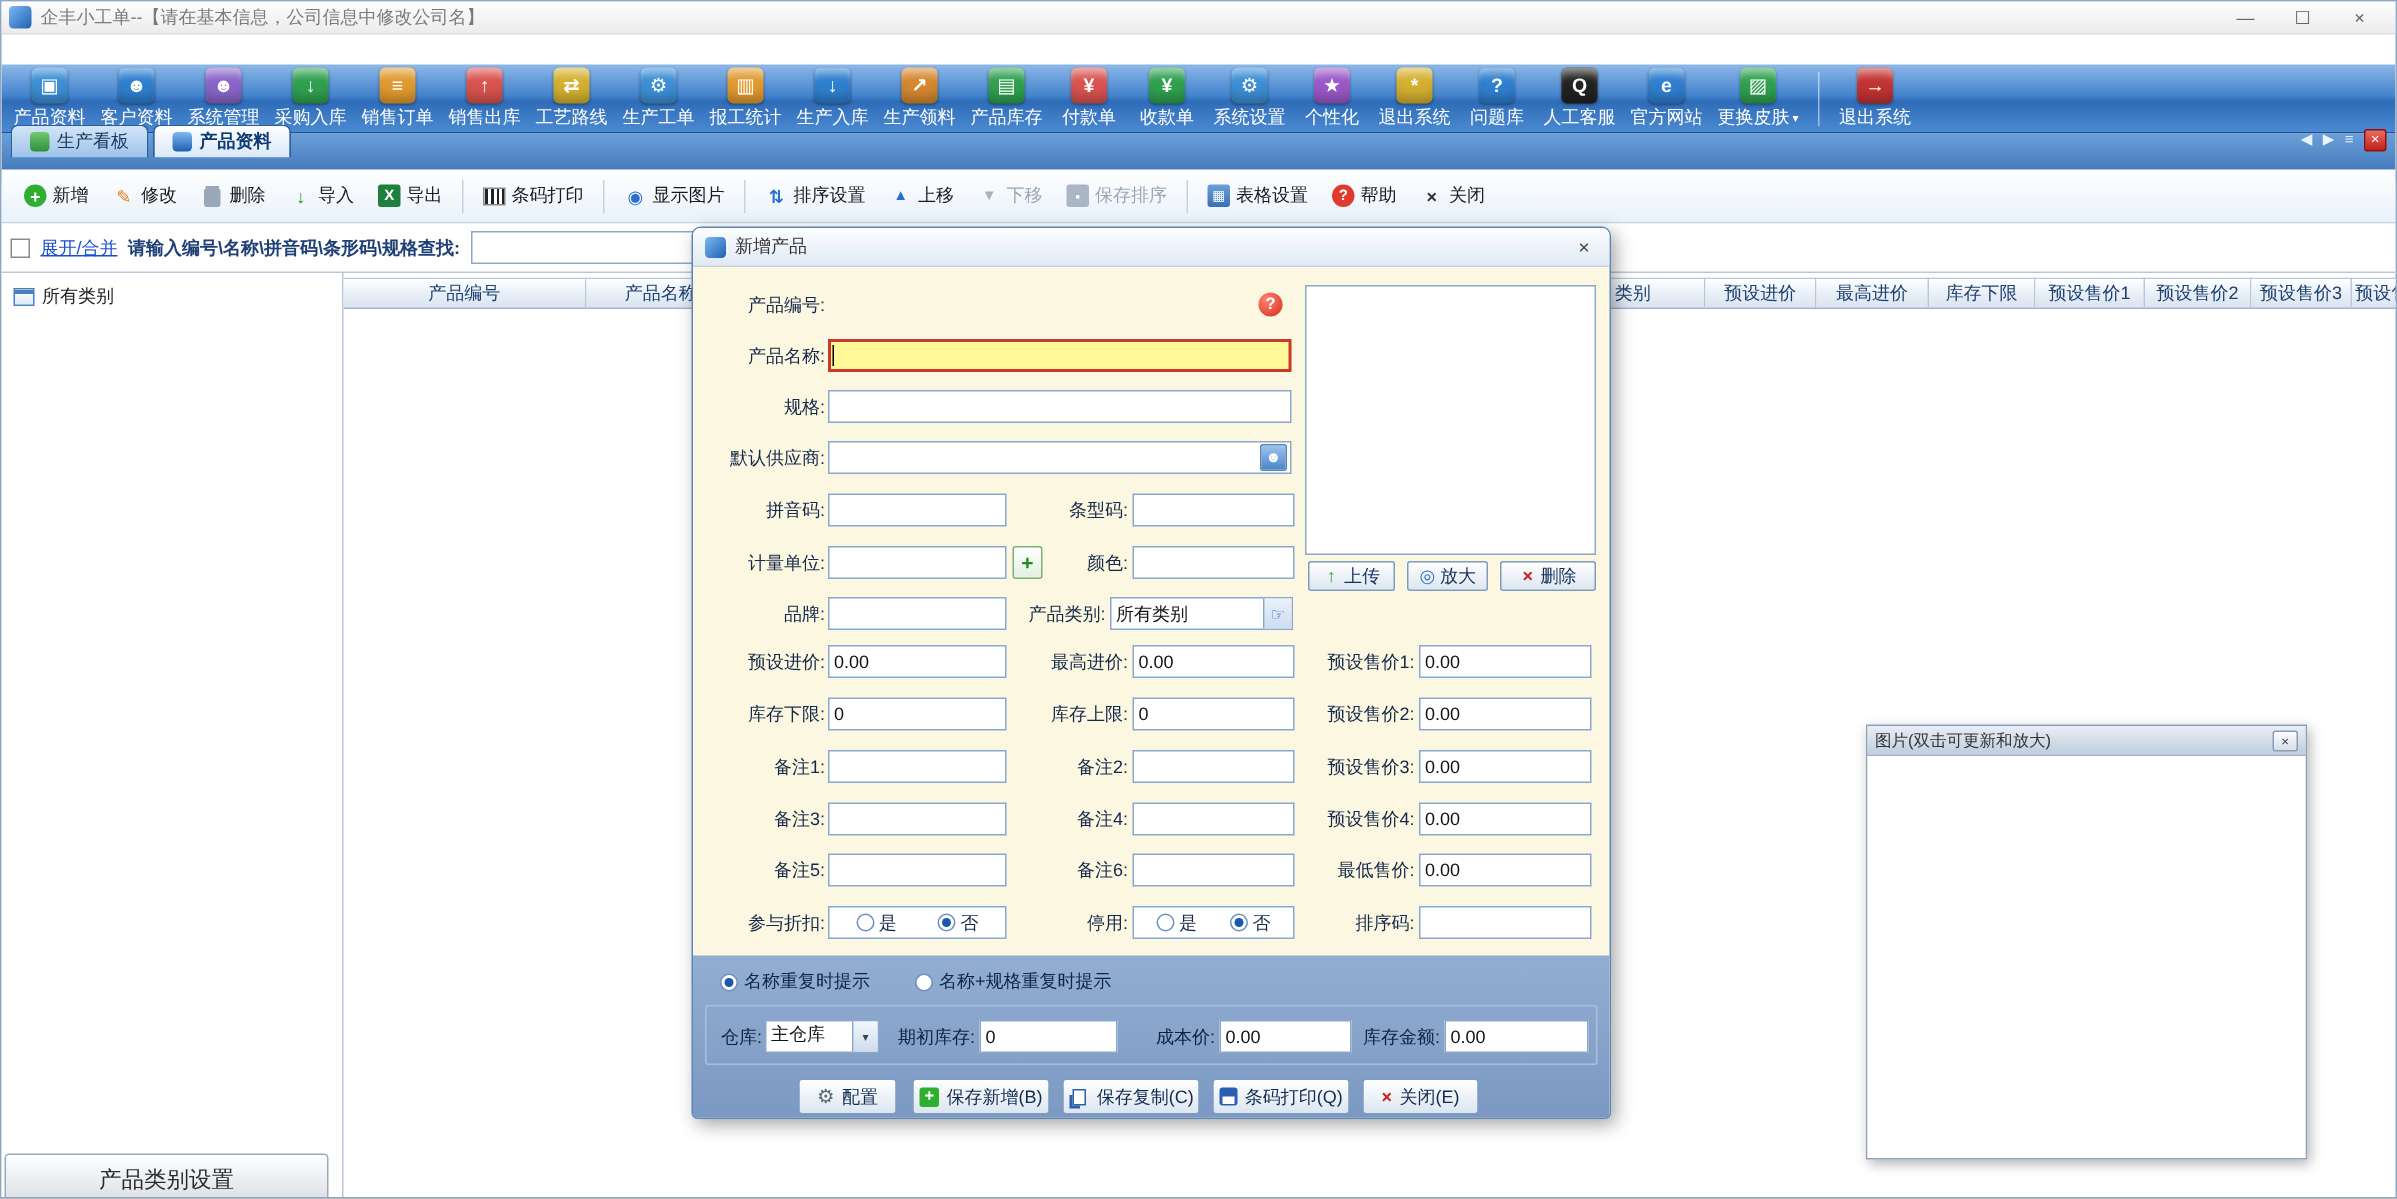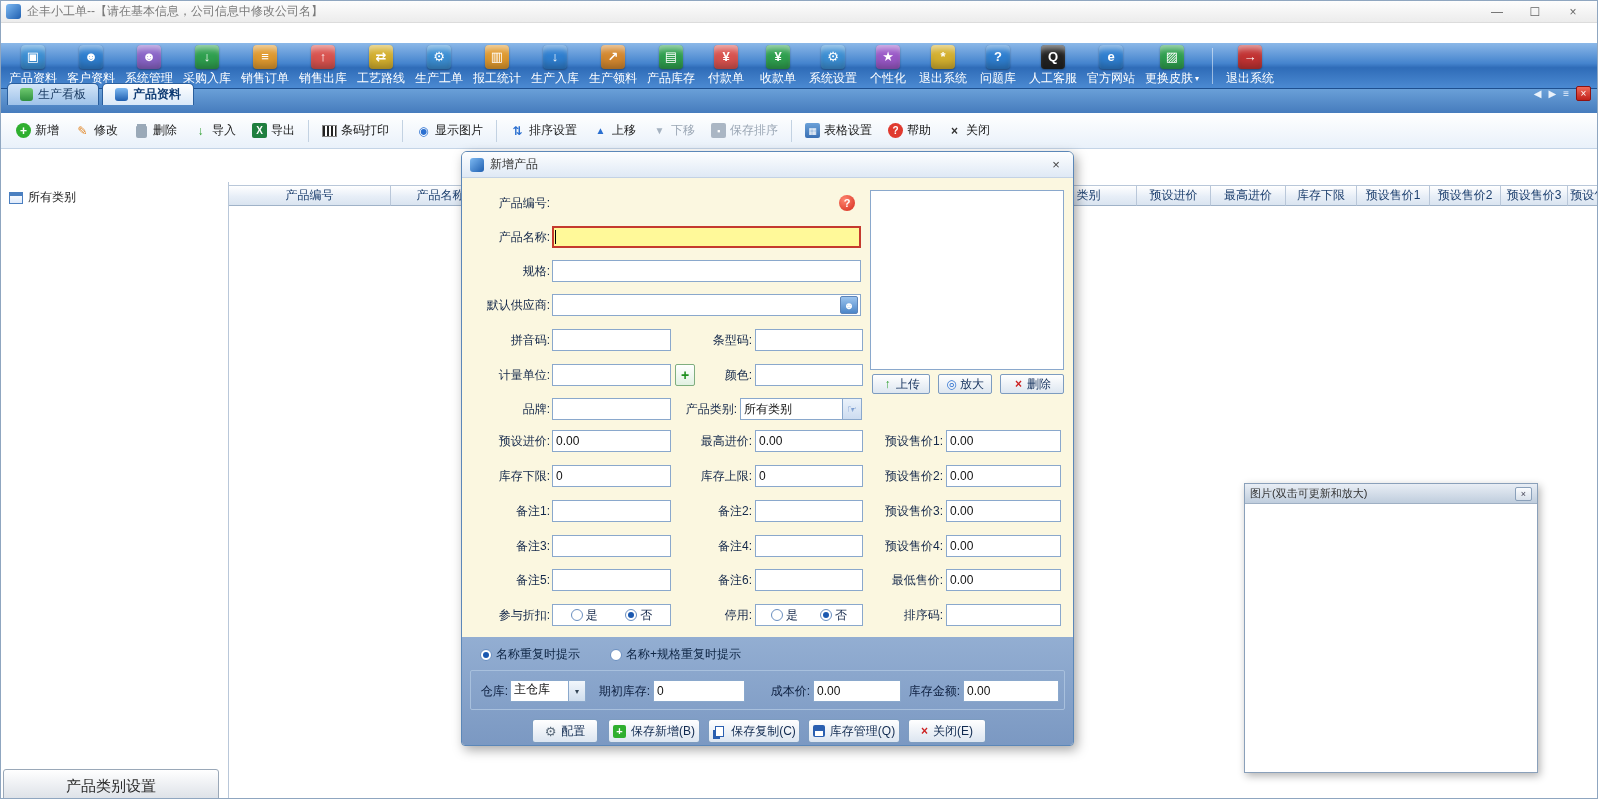--- a/index.html
+++ b/index.html
@@ -311,20 +311,26 @@
     <div class="ab-item">
         <span class="mi mi-help">?</span>
         <span>帮助</span>
       </div>
     <div class="ab-item">
         <span class="mi mi-close">×</span>
         <span>关闭</span>
       </div>
   </div>
 
+  <div class="filterbar">
+    <span class="cb"></span>
+    <span class="toggle-link">展开/合并</span>
+    <span class="filter-label">请输入编号\名称\拼音码\条形码\规格查找:</span>
+    <input class="filter-input" value="" style="">
+  </div>
 
   <div class="leftpanel">
     <div class="tree-item">
       <span class="tree-ic"></span>
       <span>所有类别</span>
     </div>
     <div class="cat-btn">产品类别设置</div>
   </div>
 
   <div class="thead">
@@ -487,21 +493,21 @@
         <div class="dlg-btn" style="left:146px;width:92px">
             <span class="ic-plus">+</span>
             <span>保存新增(B)</span>
           </div>
         <div class="dlg-btn" style="left:246px;width:92px">
             <span class="ic-copy"></span>
             <span>保存复制(C)</span>
           </div>
         <div class="dlg-btn" style="left:346px;width:92px">
             <span class="ic-floppy"></span>
-            <span>库存管理(Q)</span>
+            <span>条码打印(Q)</span>
           </div>
         <div class="dlg-btn" style="left:446px;width:78px">
             <span class="ic-xred">×</span>
             <span>关闭(E)</span>
           </div>
       </div>
     </div>
   </div>
 
   <div class="imgpanel">

